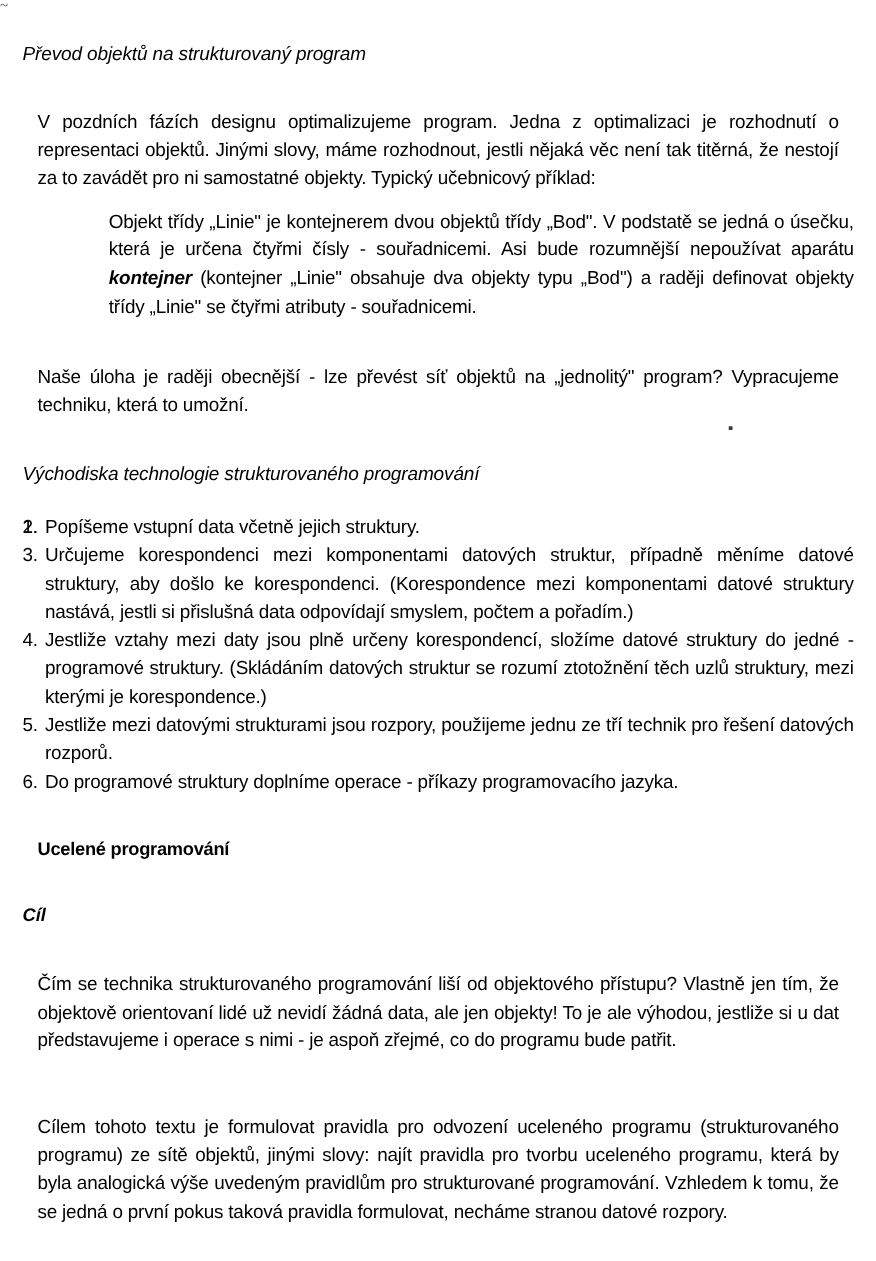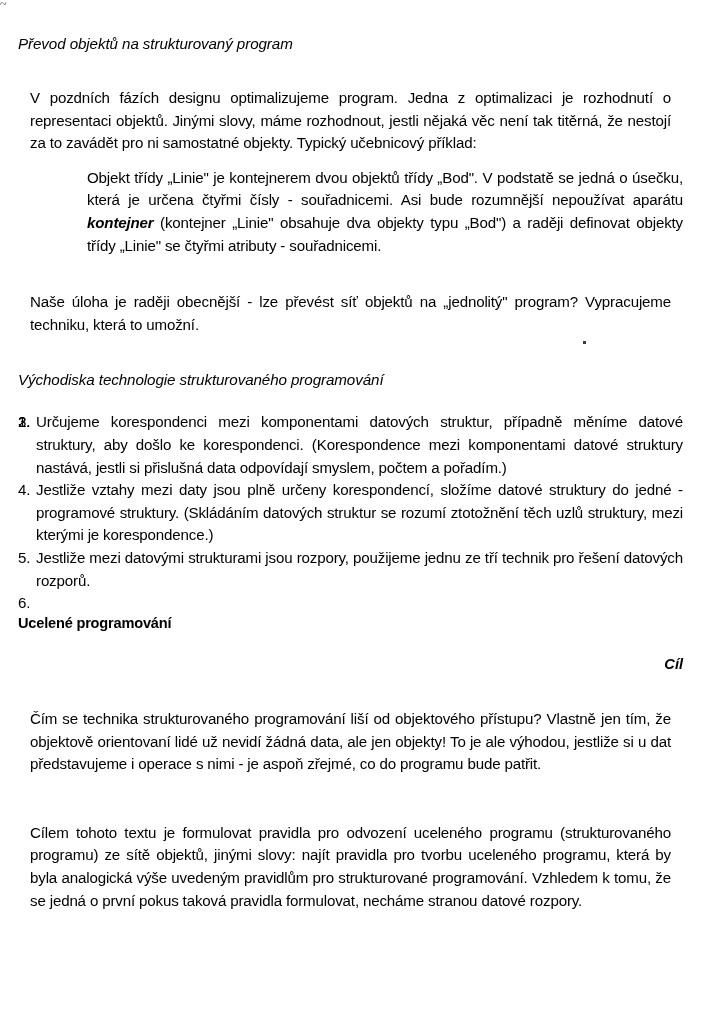--- a/index.html
+++ b/index.html
@@ -42,29 +42,28 @@
     letter-spacing: -0.1px;
     line-height: 19px;
     margin: 0;
   }
   .h-upright {
     font-size: 14.6px;
     font-weight: bold;
     font-style: normal;
     letter-spacing: -0.2px;
     line-height: 19px;
-    margin: 0;
+    margin: 12px;
   }
   .h-sub {
     font-size: 14.6px;
     font-weight: bold;
     font-style: italic;
     line-height: 19px;
     margin: 0;
-    text-align: right;
   }
 
   
   .para {
     font-size: 15.1px;
     line-height: 22.6px;
     text-align: justify;
     text-justify: inter-word;
     margin: 12px;
     letter-spacing: -0.15px;
@@ -157,35 +156,37 @@
 
     <div class="gap-lg"></div>
 
 
     <ol class="numlist">
       <li>
         <span class="num">1.</span>
       </li>
       <li>
         <span class="num">2.</span>
+        <span>Popíšeme vstupní data včetně jejich struktury.</span>
       </li>
       <li>
         <span class="num">3.</span>
         <span>Určujeme korespondenci mezi komponentami datových struktur, případně měníme datové struktury, aby došlo ke korespondenci. (Korespondence mezi komponentami datové struktury nastává, jestli si přislušná data odpovídají smyslem, počtem a pořadím.)</span>
       </li>
       <li>
         <span class="num">4.</span>
         <span>Jestliže vztahy mezi daty jsou plně určeny korespondencí, složíme datové struktury do jedné - programové struktury. (Skládáním datových struktur se rozumí ztotožnění těch uzlů struktury, mezi kterými je korespondence.)</span>
       </li>
       <li>
         <span class="num">5.</span>
         <span>Jestliže mezi datovými strukturami jsou rozpory, použijeme jednu ze tří technik pro řešení datových rozporů.</span>
       </li>
       <li>
         <span class="num">6.</span>
+        <span>Do programové struktury doplníme operace - příkazy programovacího jazyka.</span>
       </li>
     </ol>
 
     <div class="gap-lg"></div>
 
     <h3 class="h-upright">Ucelené programování</h3>
 
     <div class="gap-lg"></div>
 
     <h4 class="h-sub">Cíl</h4>

